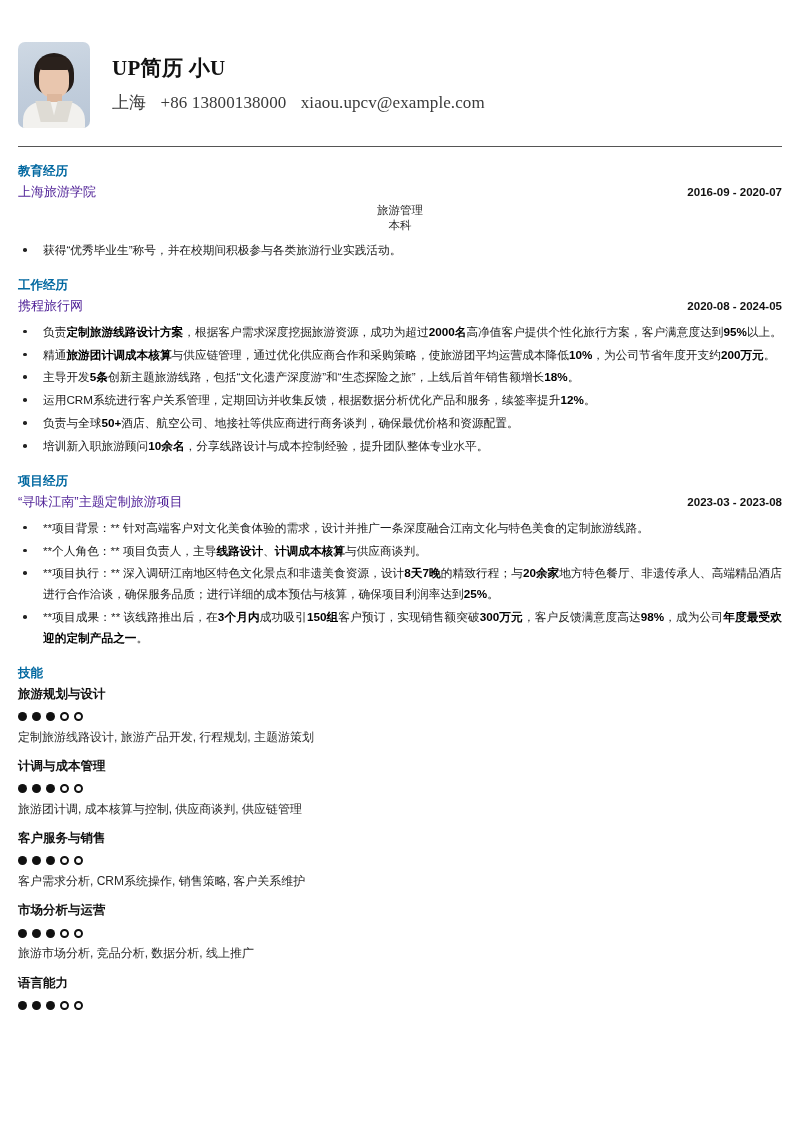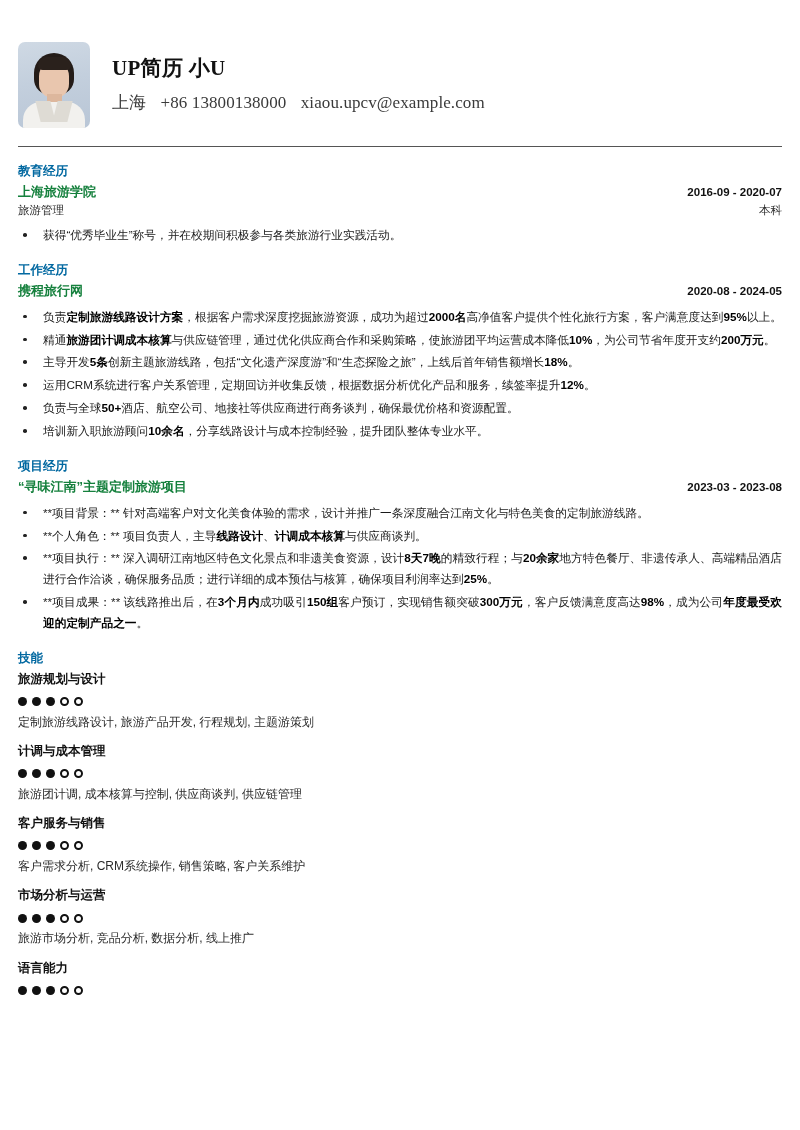--- a/index.html
+++ b/index.html
@@ -137,34 +137,35 @@
     color: #0369a1;
     margin-bottom: 3px;
   }
   .entry-head {
     display: flex;
     justify-content: space-between;
     align-items: baseline;
   }
   .entry-title {
     font-size: 13px;
-    font-weight: bold;
-    color: #15803d;
+    font-weight: normal;
+    color: #4c1d95;
   }
   .entry-date {
     font-size: 11.5px;
     font-weight: bold;
     color: #111;
     white-space: nowrap;
   }
   .entry-sub-row {
     display: flex;
     justify-content: space-between;
     align-items: center;
     margin-top: 2px;
+    flex-direction: column;
   }
   .entry-sub {
     font-size: 11.5px;
     color: #2b2b2b;
   }
   .entry-meta {
     font-size: 11.5px;
     color: #2b2b2b;
     white-space: nowrap;
   }

